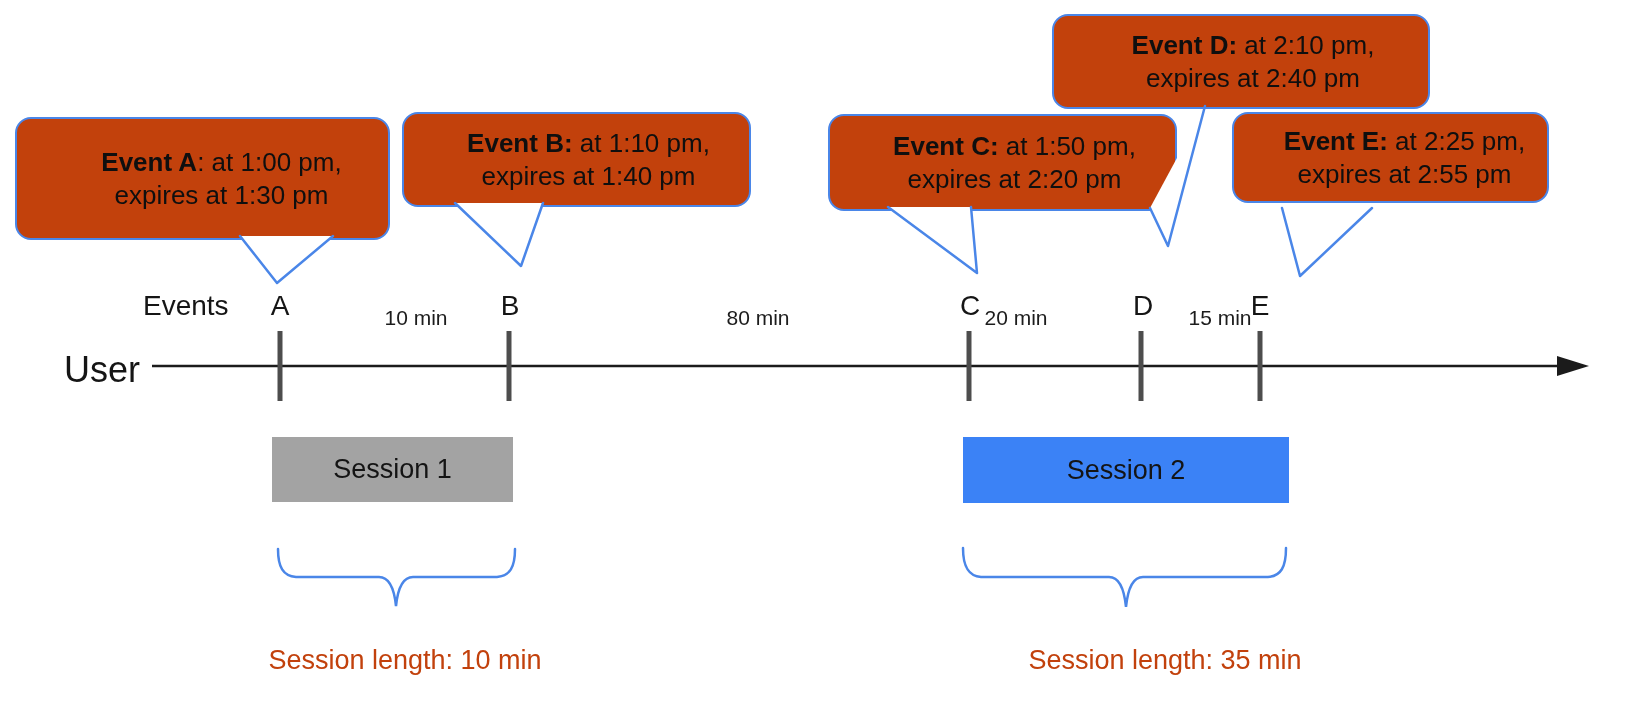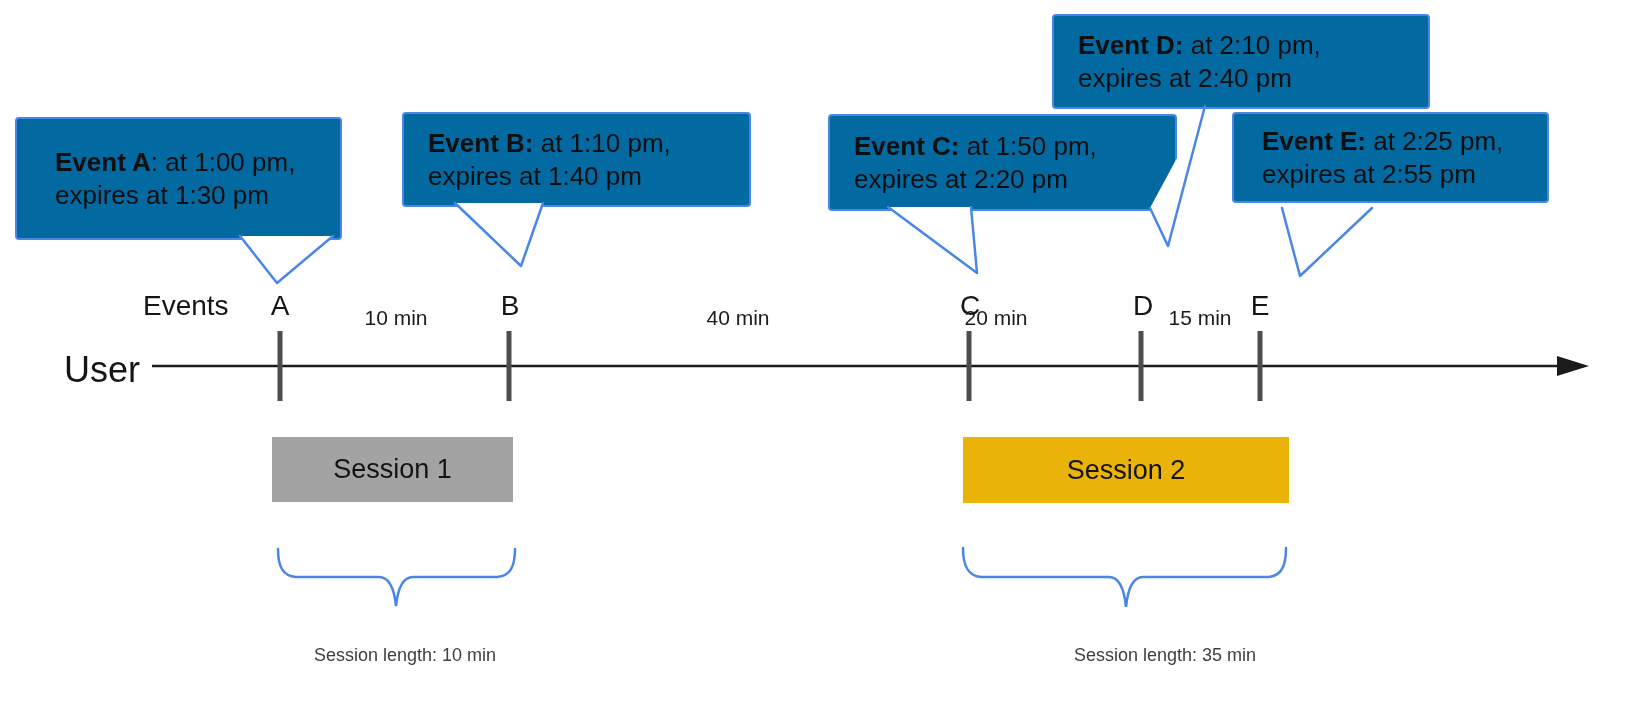--- a/index.html
+++ b/index.html
@@ -2,46 +2,46 @@
 <html><head>
 <meta charset="utf-8">
 <style>
   html,body{margin:0;padding:0;background:#fff;}
   .canvas{
     position:relative;width:1634px;height:702px;background:#ffffff;overflow:hidden;
     font-family:"Liberation Sans", sans-serif;color:#111;
   }
   
   .bubble{
-    position:absolute;background:#0369a1;border:2.5px solid #4a86e8;border-radius:4px;
+    position:absolute;background:#c2410c;border:2.5px solid #4a86e8;border-radius:16px;
     display:flex;flex-direction:column;justify-content:center;
-    font-size:26px;line-height:33px;color:#0f0f0f;z-index:2;box-sizing:border-box;
+    font-size:26px;line-height:33px;color:#0f0f0f;z-index:2;box-sizing:border-box;text-align:center;
   }
   .bubble b{font-weight:bold;}
-  .bubble-a{left:15px;top:117px;width:327px;height:123px;padding-left:38px;}
+  .bubble-a{left:15px;top:117px;width:375px;height:123px;padding-left:38px;}
   .bubble-b{left:402px;top:112px;width:349px;height:95px;padding-left:24px;}
   .bubble-c{left:828px;top:114px;width:349px;height:97px;padding-left:24px;}
   .bubble-d{left:1052px;top:14px;width:378px;height:95px;padding-left:24px;}
   .bubble-e{left:1232px;top:112px;width:317px;height:91px;padding-left:28px;}
   
   .events-label{position:absolute;left:143px;top:290px;font-size:28px;color:#151515;z-index:1;}
   .user-label{position:absolute;left:64px;top:349px;font-size:36px;color:#151515;z-index:1;}
   .tick-label{position:absolute;top:290px;font-size:28px;color:#151515;transform:translateX(-50%);z-index:1;}
   .tl-a{left:280px;} .tl-b{left:510px;} .tl-c{left:970px;} .tl-d{left:1143px;} .tl-e{left:1260px;}
-  .interval-label{position:absolute;top:306px;font-size:21px;color:#1c1c1c;transform:translateX(-50%);z-index:1;}
+  .interval-label{position:absolute;top:306px;font-size:21px;color:#1c1c1c;transform:translateX(-50%);z-index:1;margin-left:20px;}
   .iv-0{left:396px;} .iv-1{left:738px;} .iv-2{left:996px;} .iv-3{left:1200px;}
   
   .session-box{
     position:absolute;background:#c9daf8;display:flex;align-items:center;justify-content:center;
     font-size:27px;color:#141414;z-index:1;
   }
   .session-1{left:272px;top:437px;width:241px;height:65px;}
   .session-2{left:963px;top:437px;width:326px;height:66px;}
   .session-length{
-    position:absolute;top:645px;font-size:18px;color:#404040;transform:translateX(-50%);
+    position:absolute;top:645px;font-size:27px;color:#c2410c;transform:translateX(-50%);
     white-space:nowrap;z-index:1;
   }
   .sl-1{left:405px;} .sl-2{left:1165px;}
   
   .lines-layer{position:absolute;left:0;top:0;width:1634px;height:702px;z-index:3;pointer-events:none;}
   .tail{fill:#ffffff;stroke:#4a86e8;stroke-width:2.5;stroke-linejoin:round;stroke-linecap:round;}
   .brace{fill:none;stroke:#4a86e8;stroke-width:2.5;stroke-linecap:round;}
   .axis{stroke:#1b1b1b;stroke-width:2.5;}
   .tick{stroke:#4d4d4d;stroke-width:5;}
 </style>
@@ -74,28 +74,28 @@
   <div class="events-label">Events</div>
   <div class="user-label">User</div>
 
   <div class="tick-label tl-a">A</div>
   <div class="tick-label tl-b">B</div>
   <div class="tick-label tl-c">C</div>
   <div class="tick-label tl-d">D</div>
   <div class="tick-label tl-e">E</div>
 
   <div class="interval-label iv-0">10 min</div>
-  <div class="interval-label iv-1">40 min</div>
+  <div class="interval-label iv-1">80 min</div>
   <div class="interval-label iv-2">20 min</div>
   <div class="interval-label iv-3">15 min</div>
 
   <div class="session-box session-1" style="background-color: #a3a3a3;">
     <span>Session 1</span>
   </div>
-  <div class="session-box session-2" style="background-color: #eab308;">
+  <div class="session-box session-2" style="background-color: #3b82f6;">
     <span>Session 2</span>
   </div>
 
   <div class="session-length sl-1">Session length: 10 min</div>
   <div class="session-length sl-2">Session length: 35 min</div>
 
   <svg class="lines-layer" viewBox="0 0 1634 702" xmlns="http://www.w3.org/2000/svg">
 
     <path class="tail" d="M 240,236 L 277,283 L 333,236" stroke="#4a86e8"></path>
     <path class="tail" d="M 455,203 L 521,266 L 543,203" stroke="#4a86e8"></path>

